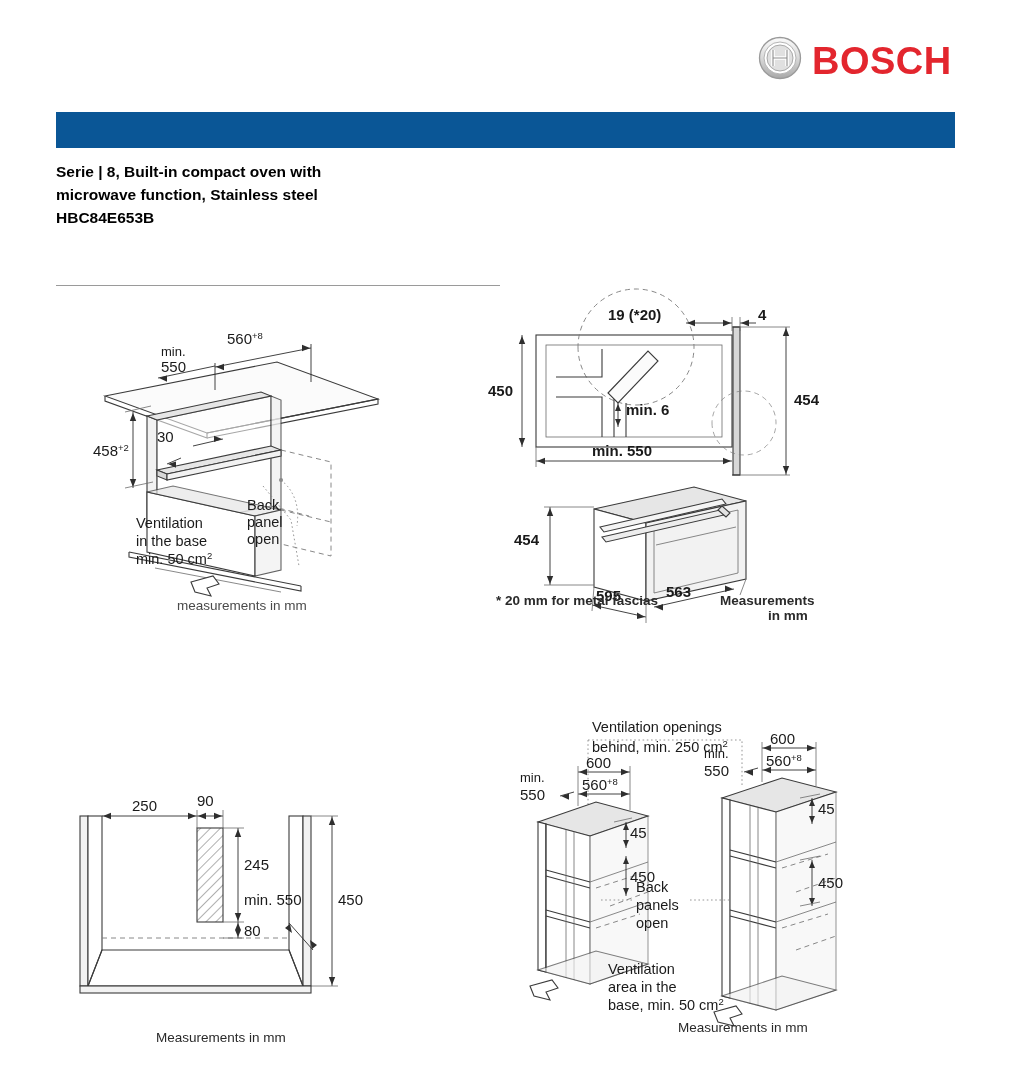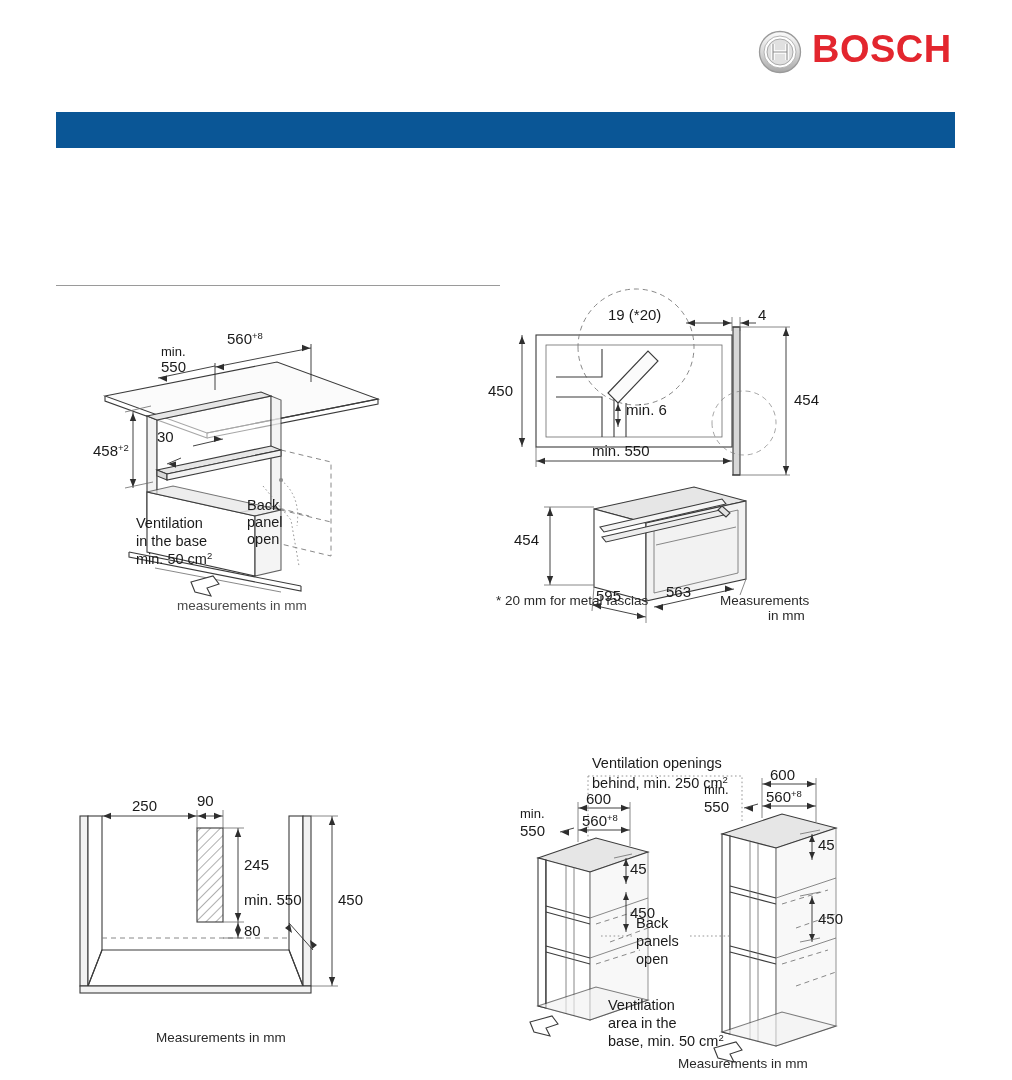--- a/index.html
+++ b/index.html
@@ -22,21 +22,21 @@
   }
 
   
   #brand-logo {
     position: absolute;
     left: 758px;
     top: 30px;
     width: 200px;
     height: 50px;
     display: flex;
-    align-items: flex-start;
+    align-items: flex-end;
     gap: 10px;
   }
   #brand-logo .mark { width: 44px; height: 44px; flex: 0 0 44px; }
   #brand-logo .wordmark {
     font-family: "Liberation Sans", sans-serif;
     font-weight: bold;
     font-size: 38px;
     letter-spacing: 0.5px;
     color: #e3262e;
     line-height: 1;
@@ -70,23 +70,23 @@
     width: 444px;
     height: 1px;
     background: #9a9a9a;
   }
 
   
   .figure { position: absolute; }
   .figure svg { display: block; overflow: visible; }
 
   #figure-niche-iso   { left: 95px;  top: 320px;  width: 290px; height: 300px; }
-  #figure-door-plan   { left: 490px; top: 305px;  width: 420px; height: 320px; }
+  #figure-door-plan   { left: 490px; top: 305px;  width: 420px; height: 320px; font-weight: bold; }
   #figure-cabinet-front { left: 60px; top: 780px; width: 360px; height: 275px; }
-  #figure-tall-units  { left: 500px; top: 746px;  width: 420px; height: 325px; }
+  #figure-tall-units  { left: 500px; top: 710px;  width: 420px; height: 325px; }
 
   
   .ln      { stroke: #3b3b3b; stroke-width: 1.1; fill: none; }
   .ln-thin { stroke: #6b6b6b; stroke-width: 0.8; fill: none; }
   .ln-dash { stroke: #7a7a7a; stroke-width: 0.9; fill: none; stroke-dasharray: 5 4; }
   .ln-dot  { stroke: #8a8a8a; stroke-width: 0.9; fill: none; stroke-dasharray: 1.6 2.6; }
   .dimline { stroke: #2e2e2e; stroke-width: 0.9; fill: none; }
   .face-l  { fill: #f2f2f2; stroke: #3b3b3b; stroke-width: 1.1; }
   .face-m  { fill: #e6e6e6; stroke: #3b3b3b; stroke-width: 1.1; }
   .face-d  { fill: #d8d8d8; stroke: #3b3b3b; stroke-width: 1.1; }
@@ -130,20 +130,25 @@
       <circle cx="22" cy="22" r="16" fill="#ffffff" stroke="#b4b4b4" stroke-width="1"></circle>
       <circle cx="22" cy="22" r="13" fill="#e0e0e0" stroke="#a9a9a9" stroke-width="1"></circle>
       <path d="M15 14 L15 30 M29 14 L29 30 M15 22 L29 22" stroke="#ffffff" stroke-width="3.6" fill="none" stroke-linecap="butt"></path>
       <path d="M15 14 L15 30 M29 14 L29 30 M15 22 L29 22" stroke="#8d8d8d" stroke-width="1.1" fill="none"></path>
     </svg>
     <span class="wordmark">BOSCH</span>
   </div>
 
   <div id="header-bar"></div>
 
+  <div id="title-block">
+    <span>Serie | 8, Built-in compact oven with</span><br>
+    <span>microwave function, Stainless steel</span><br>
+    <span class="model">HBC84E653B</span>
+  </div>
   <div id="title-rule"></div>
 
   <div class="figure" id="figure-niche-iso">
     <svg viewBox="0 0 290 300" width="290" height="300">
 
       <g class="ln">
         <path d="M10 76 L182 42 L283 79 L112 113 Z" fill="#fbfbfb"></path>
         <path d="M10 76 L10 81 L112 118 L112 113"></path>
         <path d="M112 113 L283 79 L283 84 L112 118"></path>
       </g>

